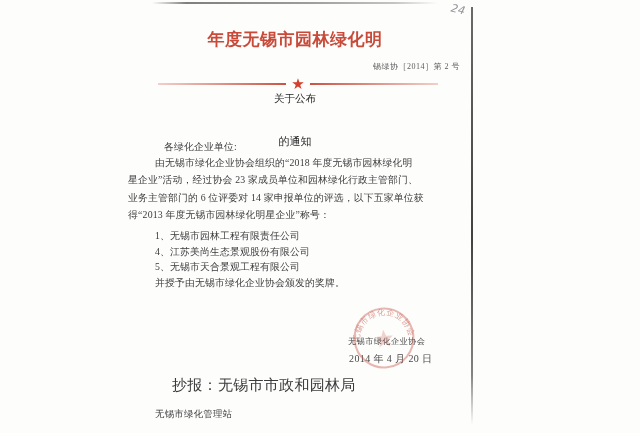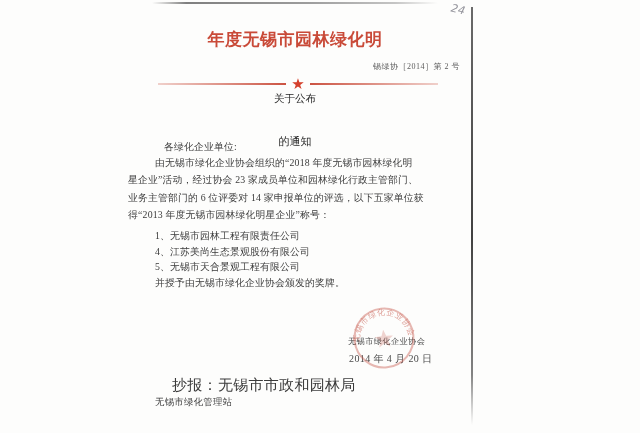--- a/index.html
+++ b/index.html
@@ -117,21 +117,21 @@
   }
   .seal-ring { fill: none; stroke: var(--seal-red, #c75a4d); stroke-width: 3.2; opacity: 0.5; }
   .seal-star { fill: var(--seal-red, #c75a4d); opacity: 0.3; }
   .seal-text-path { fill: var(--seal-red, #c75a4d); opacity: 0.68; font-size: 12.5px; letter-spacing: 1px; }
   
   .cc-1 {
     position: absolute; left: 128px; top: 376px;
     font-size: 15px; color: var(--body-text, #3b3b3b); letter-spacing: 0.3px; margin-left: 44px;
   }
   .cc-2 {
-    position: absolute; left: 155px; top: 396px;
+    position: absolute; left: 155px; top: 408px;
     font-size: 9.4px; color: var(--body-text, #3b3b3b); letter-spacing: 0.3px;
   }
 </style>
 </head>
 <body>
 
 <div class="page">
 
   <div class="top-edge-line"></div>
   <div class="corner-note">24</div>

